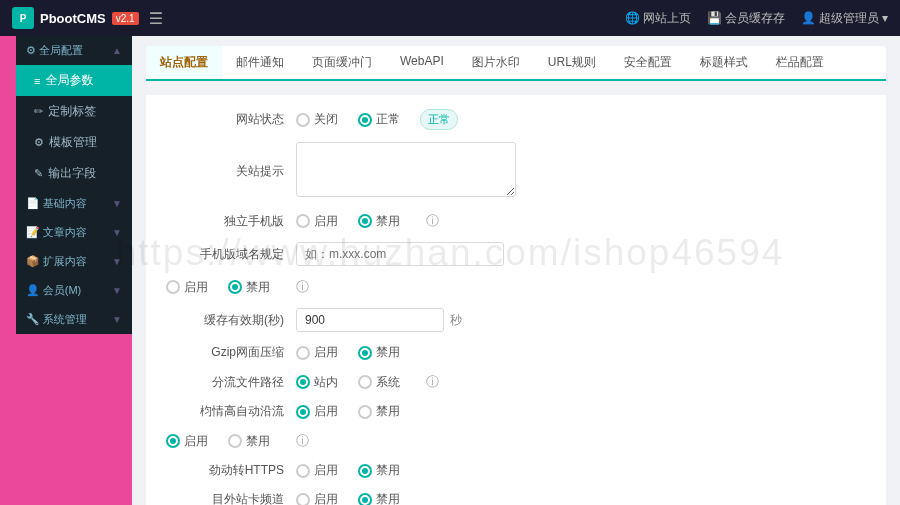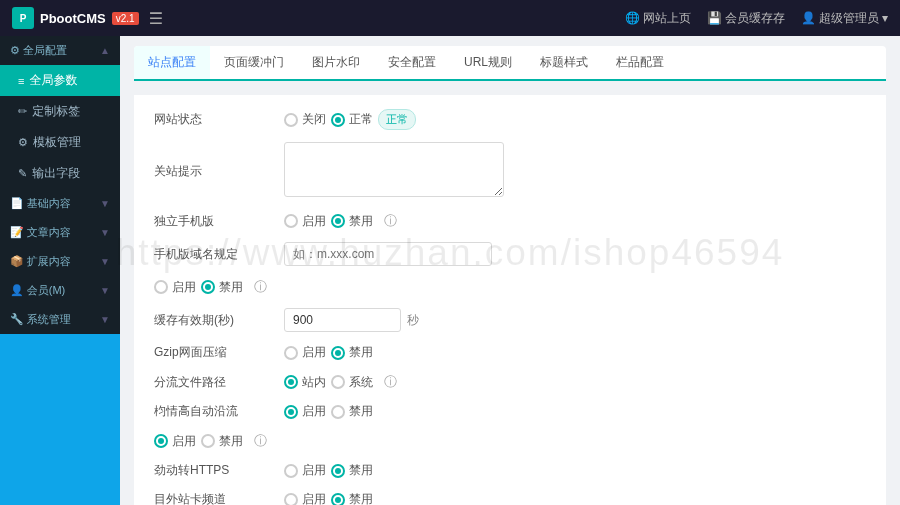--- a/index.html
+++ b/index.html
@@ -13,45 +13,45 @@
     .logo-text { color: #fff; font-size: 13px; font-weight: bold; }
     .logo-version { background: #e74c3c; color: white; font-size: 10px; padding: 1px 4px; border-radius: 2px; }
     .hamburger { color: #aaa; cursor: pointer; font-size: 16px; }
     .topbar-right { display: flex; align-items: center; gap: 16px; }
     .topbar-right span { color: #bbb; font-size: 12px; cursor: pointer; display: flex; align-items: center; gap: 3px; }
 
     
     .main-layout { display: flex; flex: 1; overflow: hidden; }
 
     
-    .sidebar { width: 120px; background: #0ea5e9; flex-shrink: 0; overflow-y: auto; }
+    .sidebar { width: 132px; background: #ec4899; flex-shrink: 0; overflow-y: auto; padding-left: 16px; }
     .sidebar-section { }
     .sidebar-header { background: #162028; color: #7fb3c8; font-size: 11px; padding: 7px 10px; display: flex; align-items: center; justify-content: space-between; cursor: pointer; }
     .sidebar-header .arrow { font-size: 10px; color: #557; }
     .sidebar-item { padding: 7px 10px 7px 18px; color: #a0b8c8; font-size: 12px; cursor: pointer; display: flex; align-items: center; gap: 5px; }
     .sidebar-item.active { background: #00b4a6; color: #fff; }
     .sidebar-item .si-icon { font-size: 11px; }
     .sidebar-sub { background: #162028; }
 
     
     .content { flex: 1; overflow-y: auto; padding: 10px 14px; background: #f0f2f5; }
 
     
     .tabs { display: flex; gap: 0; border-bottom: 2px solid #00b4a6; margin-bottom: 14px; background: #fff; border-radius: 4px 4px 0 0; overflow: hidden; }
     .tab { padding: 8px 14px; font-size: 12px; cursor: pointer; color: #555; border-bottom: 2px solid transparent; margin-bottom: -2px; white-space: nowrap; }
-    .tab.active { color: #3b82f6; border-bottom: 2px solid #1d4ed8; background: #f0fffe; font-weight: normal; }
+    .tab.active { color: #a16207; border-bottom: 2px solid #1d4ed8; background: #f0fffe; font-weight: bold; }
 
     
     .form-panel { background: #fff; border-radius: 0 0 4px 4px; padding: 14px 20px; }
     .form-row { display: flex; align-items: center; margin-bottom: 12px; }
-    .form-label { width: 130px; text-align: left; padding-right: 12px; color: #555; font-size: 12px; flex-shrink: 0; }
+    .form-label { width: 130px; text-align: right; padding-right: 12px; color: #555; font-size: 12px; flex-shrink: 0; }
     .form-control { flex: 1; max-width: 400px; }
     .form-input { border: 1px solid #d9d9d9; border-radius: 3px; padding: 4px 8px; font-size: 12px; width: 208px; color: #333; outline: none; }
     .form-textarea { border: 1px solid #d9d9d9; border-radius: 3px; padding: 4px 8px; font-size: 12px; width: 220px; height: 55px; color: #333; outline: none; resize: vertical; }
-    .radio-group { display: flex; align-items: center; gap: 5px; }
+    .radio-group { display: flex; align-items: center; gap: 20px; }
     .radio-item { display: flex; align-items: center; gap: 4px; cursor: pointer; font-size: 12px; color: #555; }
     .radio-circle { width: 14px; height: 14px; border-radius: 50%; border: 2px solid #ccc; display: inline-flex; align-items: center; justify-content: center; }
     .radio-circle.checked { border-color: #00b4a6; }
     .radio-circle.checked::after { content: ''; width: 6px; height: 6px; border-radius: 50%; background: #00b4a6; }
     .help-icon { color: #aaa; font-size: 13px; margin-left: 6px; cursor: pointer; }
     .status-badge { display: inline-block; padding: 2px 7px; border-radius: 10px; font-size: 11px; }
     .status-normal { background: #e6f7f5; color: #00b4a6; border: 1px solid #b3e8e3; }
     .unit-text { margin-left: 6px; color: #888; font-size: 12px; }
     .watermark-overlay { position: fixed; top: 50%; left: 50%; transform: translate(-50%, -50%); font-size: 37px; color: rgba(0,0,0,0.08); pointer-events: none; white-space: nowrap; z-index: 9999; letter-spacing: 2px; }
   </style>
@@ -133,24 +133,26 @@
         <span>🔧 系统管理</span>
         <span class="arrow">▼</span>
       </div>
     </div>
   </div>
 
   <div class="content">
 
     <div class="tabs">
       <div class="tab active">站点配置</div>
+      <div class="tab">邮件通知</div>
       <div class="tab">页面缓冲门</div>
+      <div class="tab">WebAPI</div>
       <div class="tab">图片水印</div>
+      <div class="tab">URL规则</div>
       <div class="tab">安全配置</div>
-      <div class="tab">URL规则</div>
       <div class="tab">标题样式</div>
       <div class="tab">栏品配置</div>
     </div>
 
     <div class="form-panel">
 
       <div class="form-row">
         <div class="form-label">网站状态</div>
         <div class="form-control">
           <div class="radio-group">
@@ -210,21 +212,21 @@
               <span>禁用</span>
             </label>
             <span class="help-icon">ⓘ</span>
           </div>
         </div>
       </div>
 
       <div class="form-row">
         <div class="form-label">缓存有效期(秒)</div>
         <div class="form-control" style="display:flex;align-items:center;">
-          <input type="text" class="form-input" value="900" style="width: 117px;">
+          <input type="text" class="form-input" value="900" style="width: 148px;">
           <span class="unit-text">秒</span>
         </div>
       </div>
 
       <div class="form-row">
         <div class="form-label">Gzip网面压缩</div>
         <div class="form-control">
           <div class="radio-group">
             <label class="radio-item">
               <span class="radio-circle"></span>

